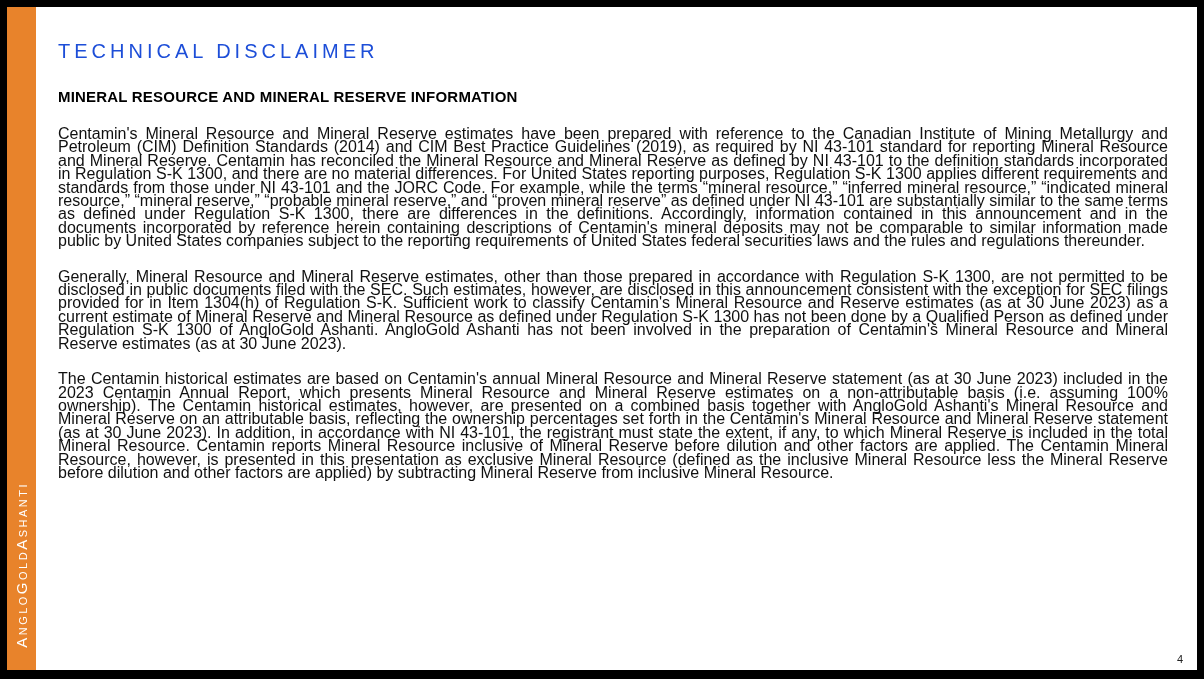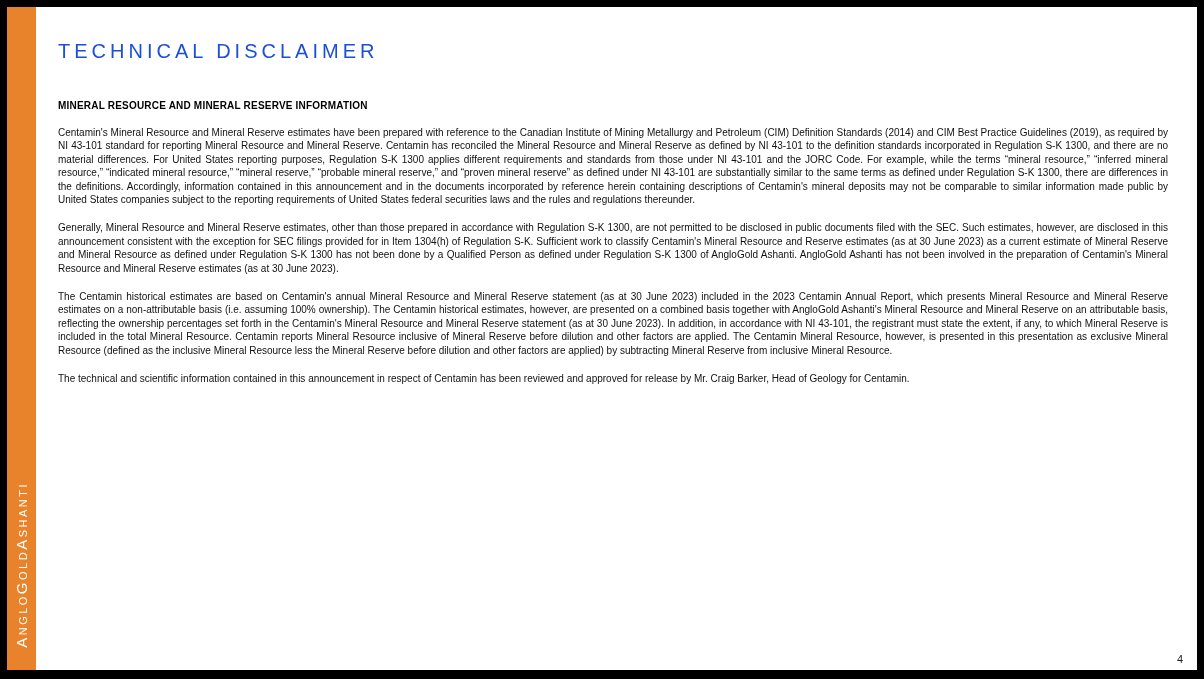--- a/index.html
+++ b/index.html
@@ -48,29 +48,29 @@
     top: 0;
   }
   .title {
     margin-top: 33px;
     font-size: 20px;
     font-weight: 500;
     letter-spacing: 4px;
     color: #1d4ed8;
   }
   .section-heading {
-    margin-top: 37px;
-    font-size: 10px;
+    margin-top: 25px;
+    font-size: 15px;
     font-weight: bold;
     color: #000000;
     letter-spacing: 0.2px;
   }
   .para {
-    margin-top: 15px;
-    font-size: 10px;
+    margin-top: 22px;
+    font-size: 16px;
     line-height: 13.4px;
     text-align: justify;
     color: #101010;
   }
   .page-number {
     position: absolute;
     right: 14px;
     bottom: 5px;
     font-size: 11px;
     color: #222222;
@@ -90,19 +90,18 @@
       <h1 class="title">TECHNICAL DISCLAIMER</h1>
 
       <h2 class="section-heading">MINERAL RESOURCE AND MINERAL RESERVE INFORMATION</h2>
 
       <p class="para">Centamin's Mineral Resource and Mineral Reserve estimates have been prepared with reference to the Canadian Institute of Mining Metallurgy and Petroleum (CIM) Definition Standards (2014) and CIM Best Practice Guidelines (2019), as required by NI 43-101 standard for reporting Mineral Resource and Mineral Reserve. Centamin has reconciled the Mineral Resource and Mineral Reserve as defined by NI 43-101 to the definition standards incorporated in Regulation S-K 1300, and there are no material differences. For United States reporting purposes, Regulation S-K 1300 applies different requirements and standards from those under NI 43-101 and the JORC Code. For example, while the terms “mineral resource,” “inferred mineral resource,” “indicated mineral resource,” “mineral reserve,” “probable mineral reserve,” and “proven mineral reserve” as defined under NI 43-101 are substantially similar to the same terms as defined under Regulation S-K 1300, there are differences in the definitions. Accordingly, information contained in this announcement and in the documents incorporated by reference herein containing descriptions of Centamin's mineral deposits may not be comparable to similar information made public by United States companies subject to the reporting requirements of United States federal securities laws and the rules and regulations thereunder.</p>
 
       <p class="para">Generally, Mineral Resource and Mineral Reserve estimates, other than those prepared in accordance with Regulation S-K 1300, are not permitted to be disclosed in public documents filed with the SEC. Such estimates, however, are disclosed in this announcement consistent with the exception for SEC filings provided for in Item 1304(h) of Regulation S-K. Sufficient work to classify Centamin's Mineral Resource and Reserve estimates (as at 30 June 2023) as a current estimate of Mineral Reserve and Mineral Resource as defined under Regulation S-K 1300 has not been done by a Qualified Person as defined under Regulation S-K 1300 of AngloGold Ashanti. AngloGold Ashanti has not been involved in the preparation of Centamin's Mineral Resource and Mineral Reserve estimates (as at 30 June 2023).</p>
 
       <p class="para">The Centamin historical estimates are based on Centamin's annual Mineral Resource and Mineral Reserve statement (as at 30 June 2023) included in the 2023 Centamin Annual Report, which presents Mineral Resource and Mineral Reserve estimates on a non-attributable basis (i.e. assuming 100% ownership). The Centamin historical estimates, however, are presented on a combined basis together with AngloGold Ashanti's Mineral Resource and Mineral Reserve on an attributable basis, reflecting the ownership percentages set forth in the Centamin's Mineral Resource and Mineral Reserve statement (as at 30 June 2023). In addition, in accordance with NI 43-101, the registrant must state the extent, if any, to which Mineral Reserve is included in the total Mineral Resource. Centamin reports Mineral Resource inclusive of Mineral Reserve before dilution and other factors are applied. The Centamin Mineral Resource, however, is presented in this presentation as exclusive Mineral Resource (defined as the inclusive Mineral Resource less the Mineral Reserve before dilution and other factors are applied) by subtracting Mineral Reserve from inclusive Mineral Resource.</p>
 
-      <p class="para">The technical and scientific information contained in this announcement in respect of Centamin has been reviewed and approved for release by Mr. Craig Barker, Head of Geology for Centamin.</p>
     </div>
 
     <div class="page-number">4</div>
 
   </div>
 </div>
 
 </body></html>

